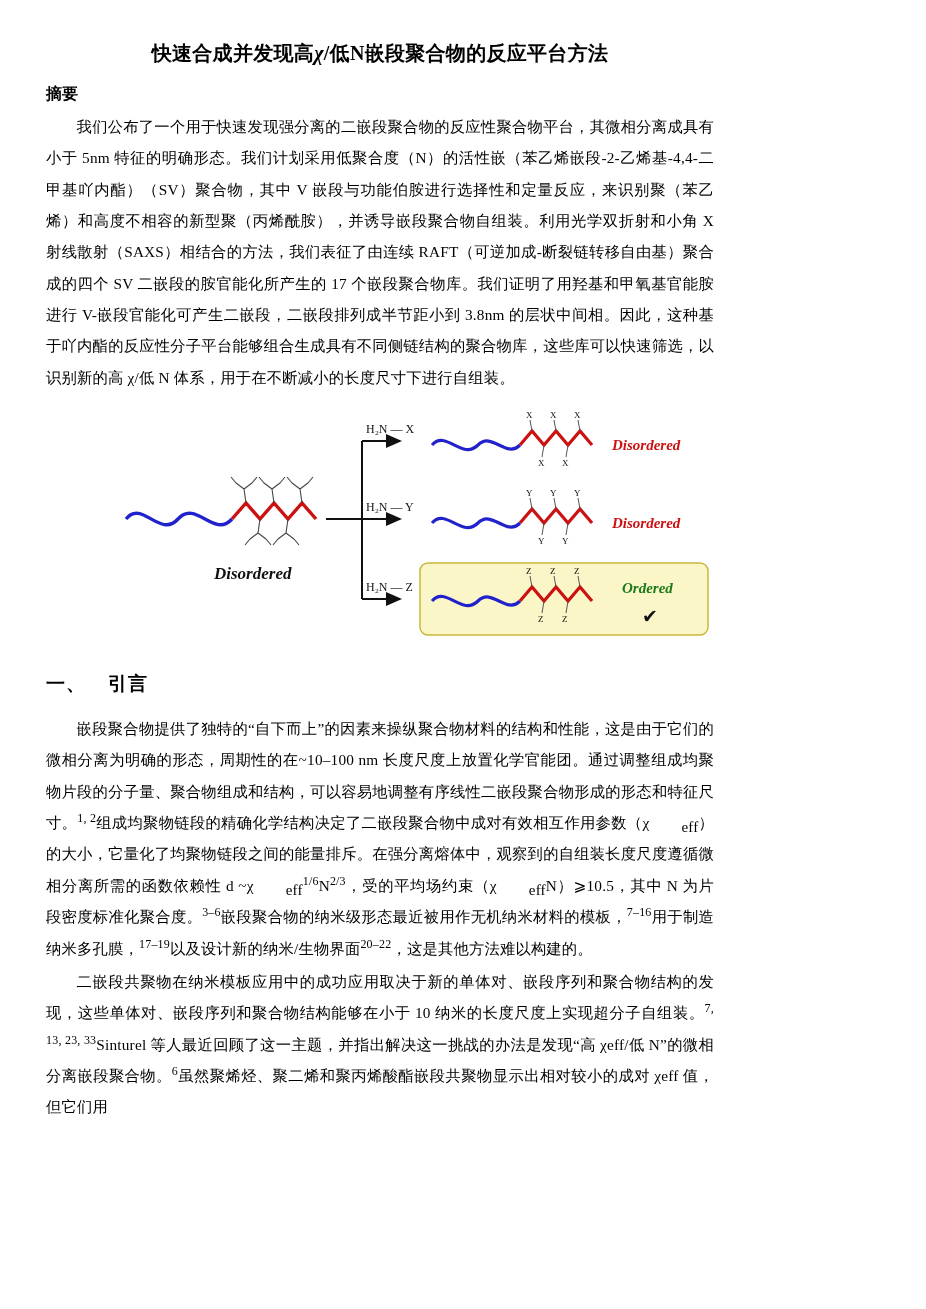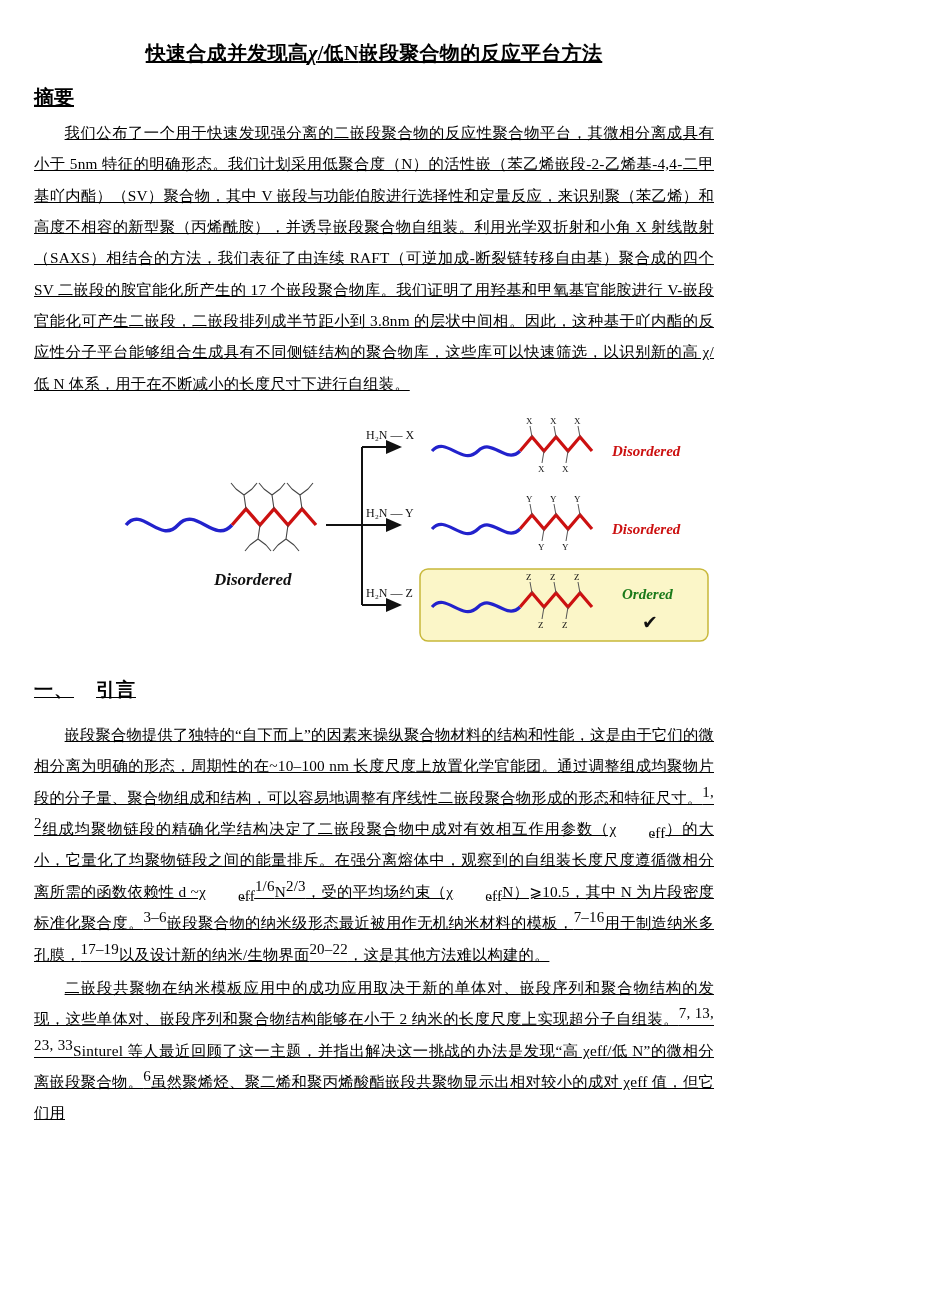--- a/index.html
+++ b/index.html
@@ -6,54 +6,53 @@
   body{
     width:926px;
     background:#ffffff;
     font-family:"Liberation Serif","DejaVu Serif",serif;
     color:#000;
   }
   .page{
     width:776px;
     min-height:1309px;
     box-sizing:border-box;
-    padding:34px 62px 10px 34px;
+    padding:34px 62px 10px 46px;
     position:relative;
-    text-decoration:underline;
   }
   .doc-title{
     text-align:center;
     font-size:20px;
     font-weight:bold;
     line-height:1.3;
     margin:6px 0 18px 0;
     letter-spacing:0.3px;
   }
   .doc-title .ital{font-style:italic;}
   .section-label{
-    font-size:20px;
+    font-size:16px;
     font-weight:bold;
     margin:0 0 6px 0;
   }
   p.body{
     font-size:15.3px;
     line-height:2.05;
     text-align:justify;
     margin:0 0 2px 0;
     text-indent:2em;
     letter-spacing:0.2px;
   }
   .heading1{
     font-size:19px;
     font-weight:bold;
     margin:30px 0 16px 0;
     letter-spacing:1px;
   }
   .heading1 .num{margin-right:22px;}
-  sup{font-size:15px;vertical-align:super;line-height:0;}
+  sup{font-size:12px;vertical-align:super;line-height:0;}
   sub{font-size:15px;vertical-align:sub;line-height:0;margin-left:32px;}
   .figure-wrap{
     margin:18px 0 6px 0;
     display:flex;
     justify-content:flex-end;
   }
   .figure{
     width:600px;
     height:230px;
     position:relative;
@@ -163,16 +162,16 @@
 
   <h2 class="heading1">
     <span class="num">一、</span><span>引言</span>
   </h2>
 
   <p class="body">
     <span>嵌段聚合物提供了独特的“自下而上”的因素来操纵聚合物材料的结构和性能，这是由于它们的微相分离为明确的形态，周期性的在~10–100 nm 长度尺度上放置化学官能团。通过调整组成均聚物片段的分子量、聚合物组成和结构，可以容易地调整有序线性二嵌段聚合物形成的形态和特征尺寸。</span><sup>1, 2</sup><span>组成均聚物链段的精确化学结构决定了二嵌段聚合物中成对有效相互作用参数（χ</span><sub>eff</sub><span>）的大小，它量化了均聚物链段之间的能量排斥。在强分离熔体中，观察到的自组装长度尺度遵循微相分离所需的函数依赖性 d ~χ</span><sub>eff</sub><sup>1/6</sup><span class="sp">N</span><sup>2/3</sup><span>，受的平均场约束（χ</span><sub>eff</sub><span>N）⩾10.5，其中 N 为片段密度标准化聚合度。</span><sup>3–6</sup><span>嵌段聚合物的纳米级形态最近被用作无机纳米材料的模板，</span><sup>7–16</sup><span>用于制造纳米多孔膜，</span><sup>17–19</sup><span>以及设计新的纳米/生物界面</span><sup>20–22</sup><span>，这是其他方法难以构建的。</span>
   </p>
 
   <p class="body">
-    <span>二嵌段共聚物在纳米模板应用中的成功应用取决于新的单体对、嵌段序列和聚合物结构的发现，这些单体对、嵌段序列和聚合物结构能够在小于 2 纳米的长度尺度上实现超分子自组装。</span><sup>7, 13, 23, 33</sup><span>Sinturel 等人最近回顾了这一主题，并指出解决这一挑战的办法是发现“高 χeff/低 N”的微相分离嵌段聚合物。</span><sup>6</sup><span>虽然聚烯烃、聚二烯和聚丙烯酸酯嵌段共聚物显示出相对较小的成对 χeff 值，但它们用</span>
+    <span>二嵌段共聚物在纳米模板应用中的成功应用取决于新的单体对、嵌段序列和聚合物结构的发现，这些单体对、嵌段序列和聚合物结构能够在小于 10 纳米的长度尺度上实现超分子自组装。</span><sup>7, 13, 23, 33</sup><span>Sinturel 等人最近回顾了这一主题，并指出解决这一挑战的办法是发现“高 χeff/低 N”的微相分离嵌段聚合物。</span><sup>6</sup><span>虽然聚烯烃、聚二烯和聚丙烯酸酯嵌段共聚物显示出相对较小的成对 χeff 值，但它们用</span>
   </p>
 
 </div>
 
 </body></html>

